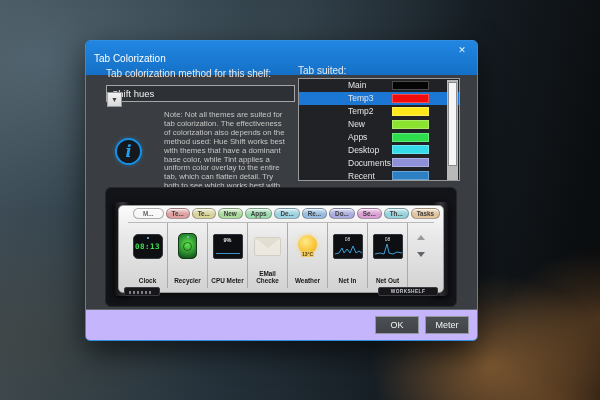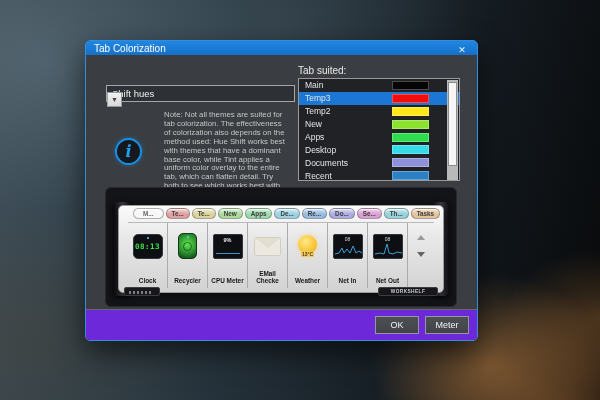--- a/index.html
+++ b/index.html
@@ -13,21 +13,21 @@
       radial-gradient(260px 190px at 30px 340px, rgba(80,65,45,.30), rgba(80,65,45,0) 70%),
       radial-gradient(320px 220px at 40px 60px, rgba(98,118,130,.55), rgba(98,118,130,0) 70%),
       radial-gradient(280px 190px at 280px 30px, rgba(82,102,112,.35), rgba(82,102,112,0) 70%),
       linear-gradient(102deg, #41505a 0%, #30404a 25%, #202b33 52%, #12181d 76%, #08090a 100%);
   }
 
   
   .dlg { position:absolute; left:85px; top:40px; width:393px; height:301px;
     background:#3a3d41; border:1px solid #2f8fdc; border-radius:5px;
     box-shadow:0 12px 30px rgba(0,0,0,.6); }
-  .titlebar { position:absolute; left:0; top:0; right:0; height:14px;
+  .titlebar { position:absolute; left:0; top:0; right:0; height:34px;
     background:linear-gradient(#2286e2,#1470c6); border-radius:4px 4px 0 0;
     display:flex; align-items:center; }
   .titlebar .t { color:#fff; font-size:10px; padding-left:8px; }
   .closebtn { position:absolute; right:3px; top:2px; width:24px; height:14px;
     color:#e8f2fc; font-size:9px; text-align:center; line-height:14px; cursor:default; }
 
   .lbl { position:absolute; color:#e9e9e9; font-size:10px; }
 
   
   .dd { position:absolute; left:20px; top:44px; width:189px; height:17px;
@@ -49,21 +49,21 @@
     font-size:16px; text-align:center; line-height:23px;
     box-shadow:0 0 5px rgba(30,140,230,.45); }
   .note { position:absolute; left:78px; top:70px; width:122px;
     color:#c6c6c6; font-size:7.8px; line-height:8.9px; }
 
   
   .tclist { position:absolute; left:212px; top:37px; width:162px; height:103px;
     background:#202226; border:1px solid #999; overflow:hidden; }
   .tc-row { height:12.9px; display:flex; align-items:center; padding-left:6px; padding-right:30px; }
   .tc-row.sel { background:#1b76d4; }
-  .tc-name { flex:1; color:#e4e4e4; font-size:8.5px; }
+  .tc-name { flex:1; color:#e4e4e4; font-size:8.5px;margin-left:43px; }
   .tc-swatch { width:37px; height:9px; border:1px solid rgba(255,255,255,.28); }
   .tc-scroll { position:absolute; right:1px; top:1px; width:11px; height:101px; background:#b9b9b9; }
   .tc-thumb { position:absolute; left:1px; top:2px; width:9px; height:84px;
     background:#f6f6f6; border:1px solid #8c8c8c; }
 
   
   .preview { position:absolute; left:19px; top:146px; width:352px; height:120px;
     background:#131418; border-radius:6px; border:1px solid #26282d; }
   .cap { position:absolute; top:14px; height:94px; width:18px; background:
     linear-gradient(90deg,#0a0a0c,#3c3c44 55%,#0e0e12); border-radius:5px;
@@ -130,37 +130,38 @@
   .badge { position:absolute; bottom:-4px; height:9px; background:#17171a;
     border:1px solid #3c3c42; border-radius:2px; color:#c9ccd4; }
   .badge.l { left:5px; width:36px; }
   .badge.l::after { content:""; position:absolute; left:4px; top:3px; width:22px; height:3px;
     background:repeating-linear-gradient(90deg,#7a7d86 0 2px,transparent 2px 4px); }
   .badge.r { right:5px; width:60px; font-size:4.8px; font-weight:bold;
     letter-spacing:.4px; text-align:center; line-height:8px; }
 
   
   .footer { position:absolute; left:0; right:0; bottom:0; height:31px;
-    background:#6d28d9; border-top:1px solid #67696d; border-radius:0 0 4px 4px; }
+    background:#c4b5fd; border-top:1px solid #67696d; border-radius:0 0 4px 4px; }
   .btn { position:absolute; top:6px; height:18px; background:linear-gradient(#4c4f53,#404347);
     border:1px solid #94989e; color:#f2f2f2; font-size:9px; text-align:center; line-height:16px; }
   .btn.ok { right:58px; width:44px; }
   .btn.cancel { right:8px; width:44px; }
 </style>
 </head>
 <body>
 
 <div class="stage">
   <div class="dlg">
 
     <div class="titlebar">
       <span class="t">Tab Colorization</span>
       <span class="closebtn">✕</span>
     </div>
 
+    <span class="lbl" style="left:20px; top:27px;">Tab colorization method for this shelf:</span>
 
     <div class="dd">
       <span class="v">Shift hues</span>
       <span class="btn">▼</span>
     </div>
 
 
     <div class="info-ic">i</div>
     <div class="note">Note: Not all themes are suited for tab colorization. The effectiveness of colorization also depends on the method used: Hue Shift works best with themes that have a dominant base color, while Tint applies a uniform color overlay to the entire tab, which can flatten detail. Try both to see which works best with your current theme.</div>
 

